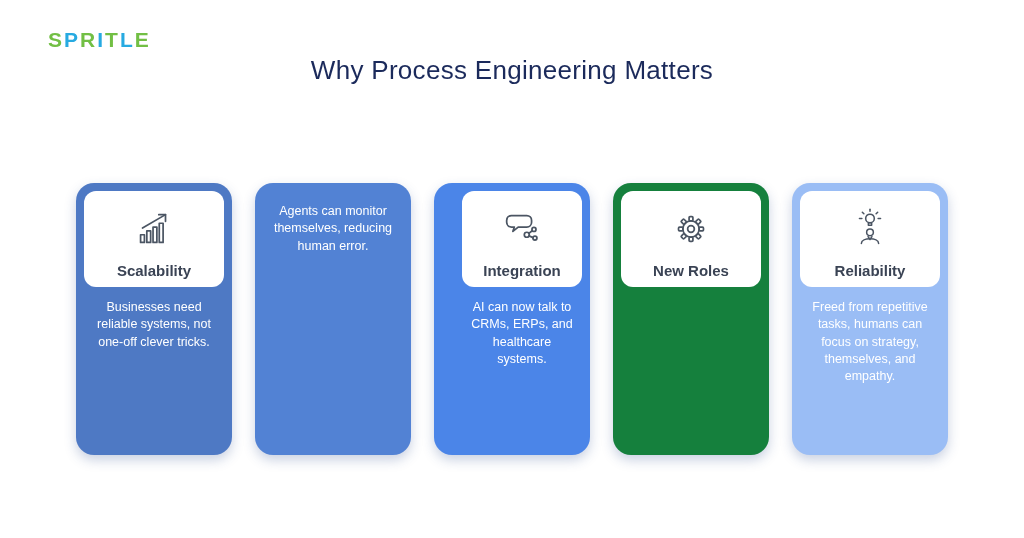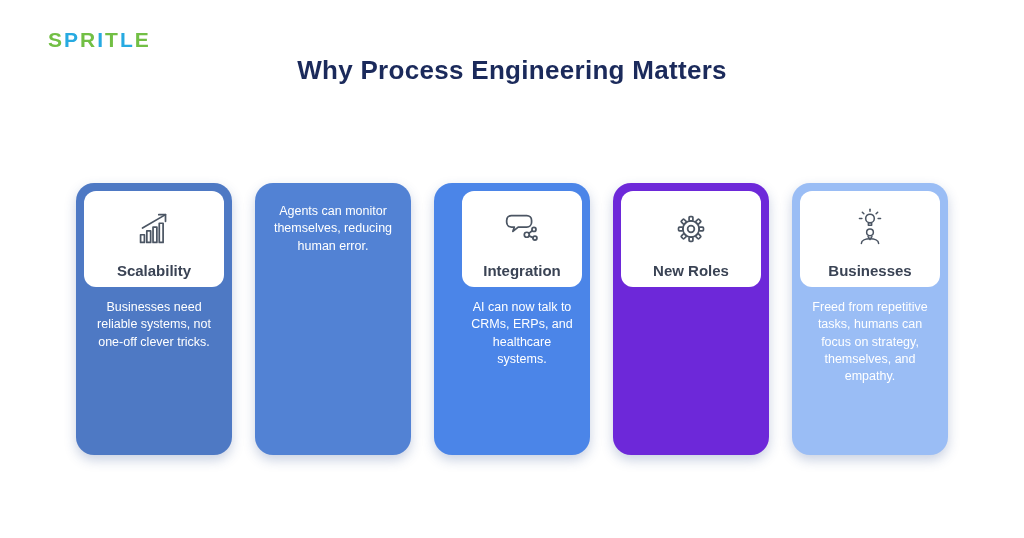--- a/index.html
+++ b/index.html
@@ -16,21 +16,21 @@
     font-size:21px;
     font-weight:700;
     letter-spacing:2px;
   }
   .page-title{
     position:absolute;
     left:0;right:0;
     top:38px;
     text-align:center;
     font-size:26px;
-    font-weight:700;
+    font-weight:400;
     letter-spacing:0.3px;
   }
   .cards-row{
     position:absolute;
     top:183px;
     left:0;right:0;
     display:flex;
     justify-content:center;
     gap:23px;
   }
@@ -124,21 +124,21 @@
           <circle cx="37.5" cy="33.5" r="2.1"></circle>
           <path d="M31.2 28.6 L34.6 25.8"></path>
           <path d="M31.4 31.2 L35.5 33"></path>
         </svg>
       </div>
       <div class="card-title">Integration</div>
     </div>
     <div class="card-desc">AI can now talk to CRMs, ERPs, and healthcare systems.</div>
   </div>
 
-  <div class="card" style="background: #6d28d9;">
+  <div class="card" style="background: #15803d;">
     <div class="card-top">
       <div class="card-icon">
         <svg width="46" height="46" viewBox="0 0 48 48" fill="none" stroke="#4b5563" stroke-width="1.8" stroke-linecap="round" stroke-linejoin="round">
           <circle cx="24" cy="24" r="8.5"></circle>
           <circle cx="24" cy="24" r="3.5"></circle>
           <g>
             <rect x="22" y="11" width="4" height="4.5" rx="1"></rect>
             <rect x="22" y="11" width="4" height="4.5" rx="1" transform="rotate(45 24 24)"></rect>
             <rect x="22" y="11" width="4" height="4.5" rx="1" transform="rotate(90 24 24)"></rect>
             <rect x="22" y="11" width="4" height="4.5" rx="1" transform="rotate(135 24 24)"></rect>
@@ -162,18 +162,18 @@
           <path d="M24 3.5 V5.8" stroke-dasharray="2 2"></path>
           <path d="M16 6.5 L17.6 8.1"></path>
           <path d="M32 6.5 L30.4 8.1"></path>
           <path d="M13 13 H15.5"></path>
           <path d="M35 13 H32.5"></path>
           <circle cx="24" cy="27.5" r="3.5"></circle>
           <path d="M15 39 C15 32.5 33 32.5 33 39"></path>
           <path d="M22 32 L24 35 L26 32"></path>
         </svg>
       </div>
-      <div class="card-title">Businesses</div>
+      <div class="card-title">Reliability</div>
     </div>
     <div class="card-desc">Freed from repetitive tasks, humans can focus on strategy, themselves, and empathy.</div>
   </div>
 
 </div>
 
 </body></html>

